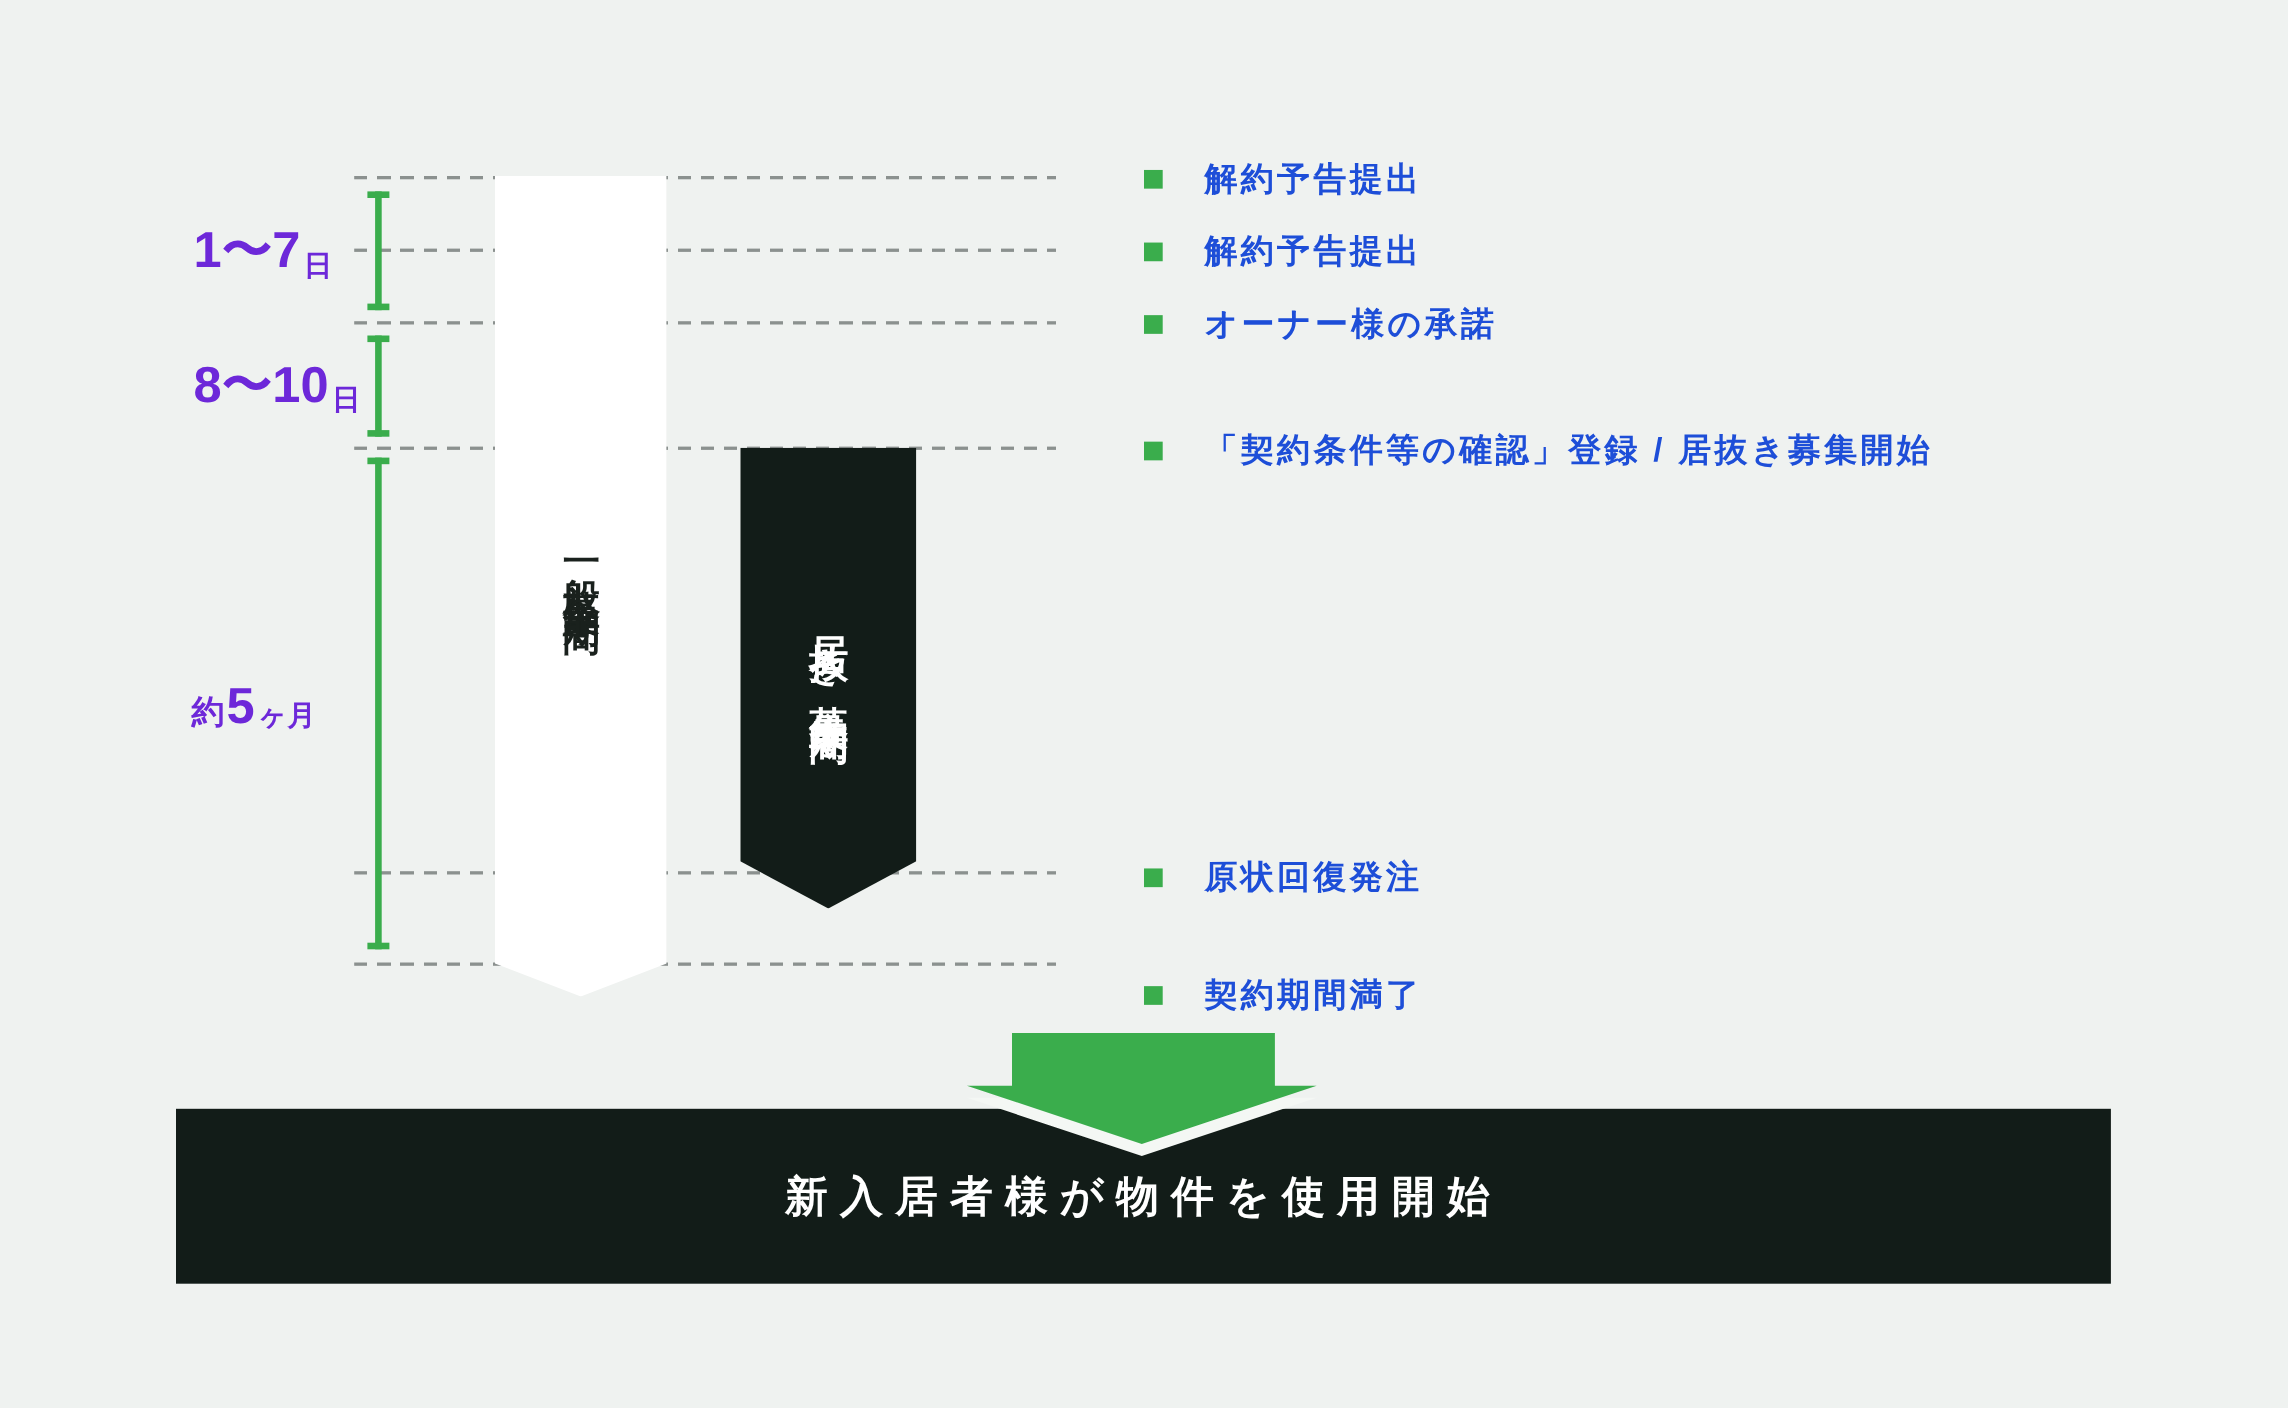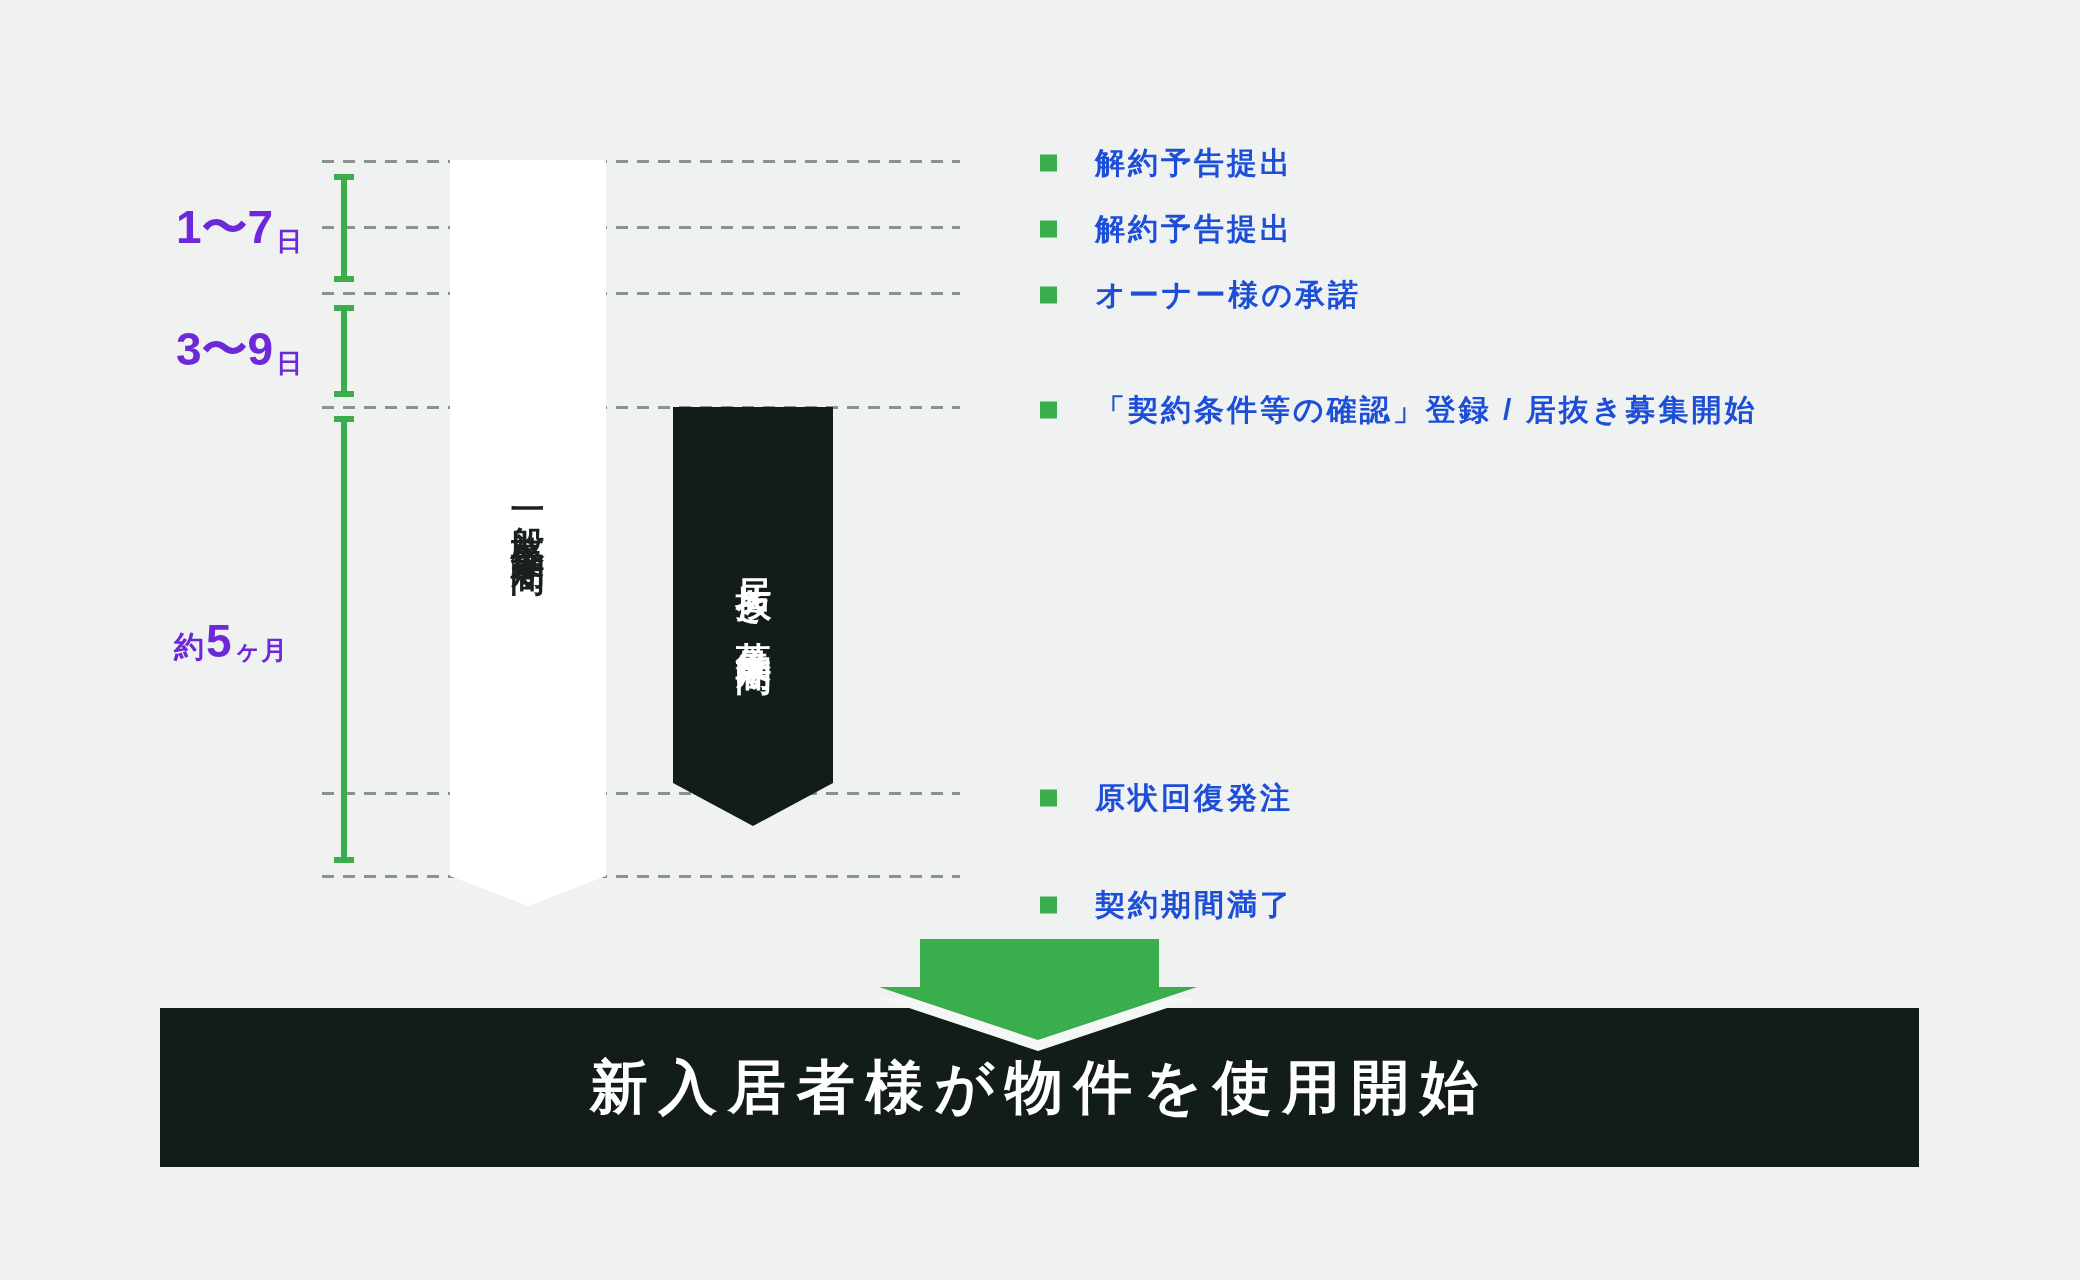--- a/index.html
+++ b/index.html
@@ -54,21 +54,21 @@
   .m-note{font-size:28px;font-weight:400;letter-spacing:1px;color:#1a211d;}
   
   .big-arrow{position:absolute;left:865px;top:930px;z-index:5;}
   
   .footer-banner{
     position:absolute;left:160px;top:1008px;width:1759px;height:159px;
     background:#121c18;display:flex;align-items:center;justify-content:center;
     z-index:4;
   }
   .footer-label{
-    color:#ffffff;font-size:58px;font-weight:700;letter-spacing:11px;
+    color:#ffffff;font-size:39px;font-weight:700;letter-spacing:11px;
     white-space:nowrap;
   }
 </style>
 </head>
 <body>
 
 <div class="canvas">
 
   <div class="dash" style="top:160px"></div>
   <div class="dash" style="top:226px"></div>
@@ -93,21 +93,21 @@
     <div class="cap bottom"></div>
   </div>
 
   <div class="duration" style="top:228px">
     <span class="d-prefix"></span>
       <span class="d-value">1〜7</span>
       <span class="d-unit">日</span>
   </div>
   <div class="duration" style="top:350px">
     <span class="d-prefix"></span>
-      <span class="d-value">3〜9</span>
+      <span class="d-value">8〜10</span>
       <span class="d-unit">日</span>
   </div>
   <div class="duration" style="top:641px">
     <span class="d-prefix">約</span>
       <span class="d-value">5</span>
       <span class="d-unit">ヶ月</span>
   </div>
 
   <div class="ribbon white-ribbon">
     <svg width="156" height="746" viewBox="0 0 156 746">

